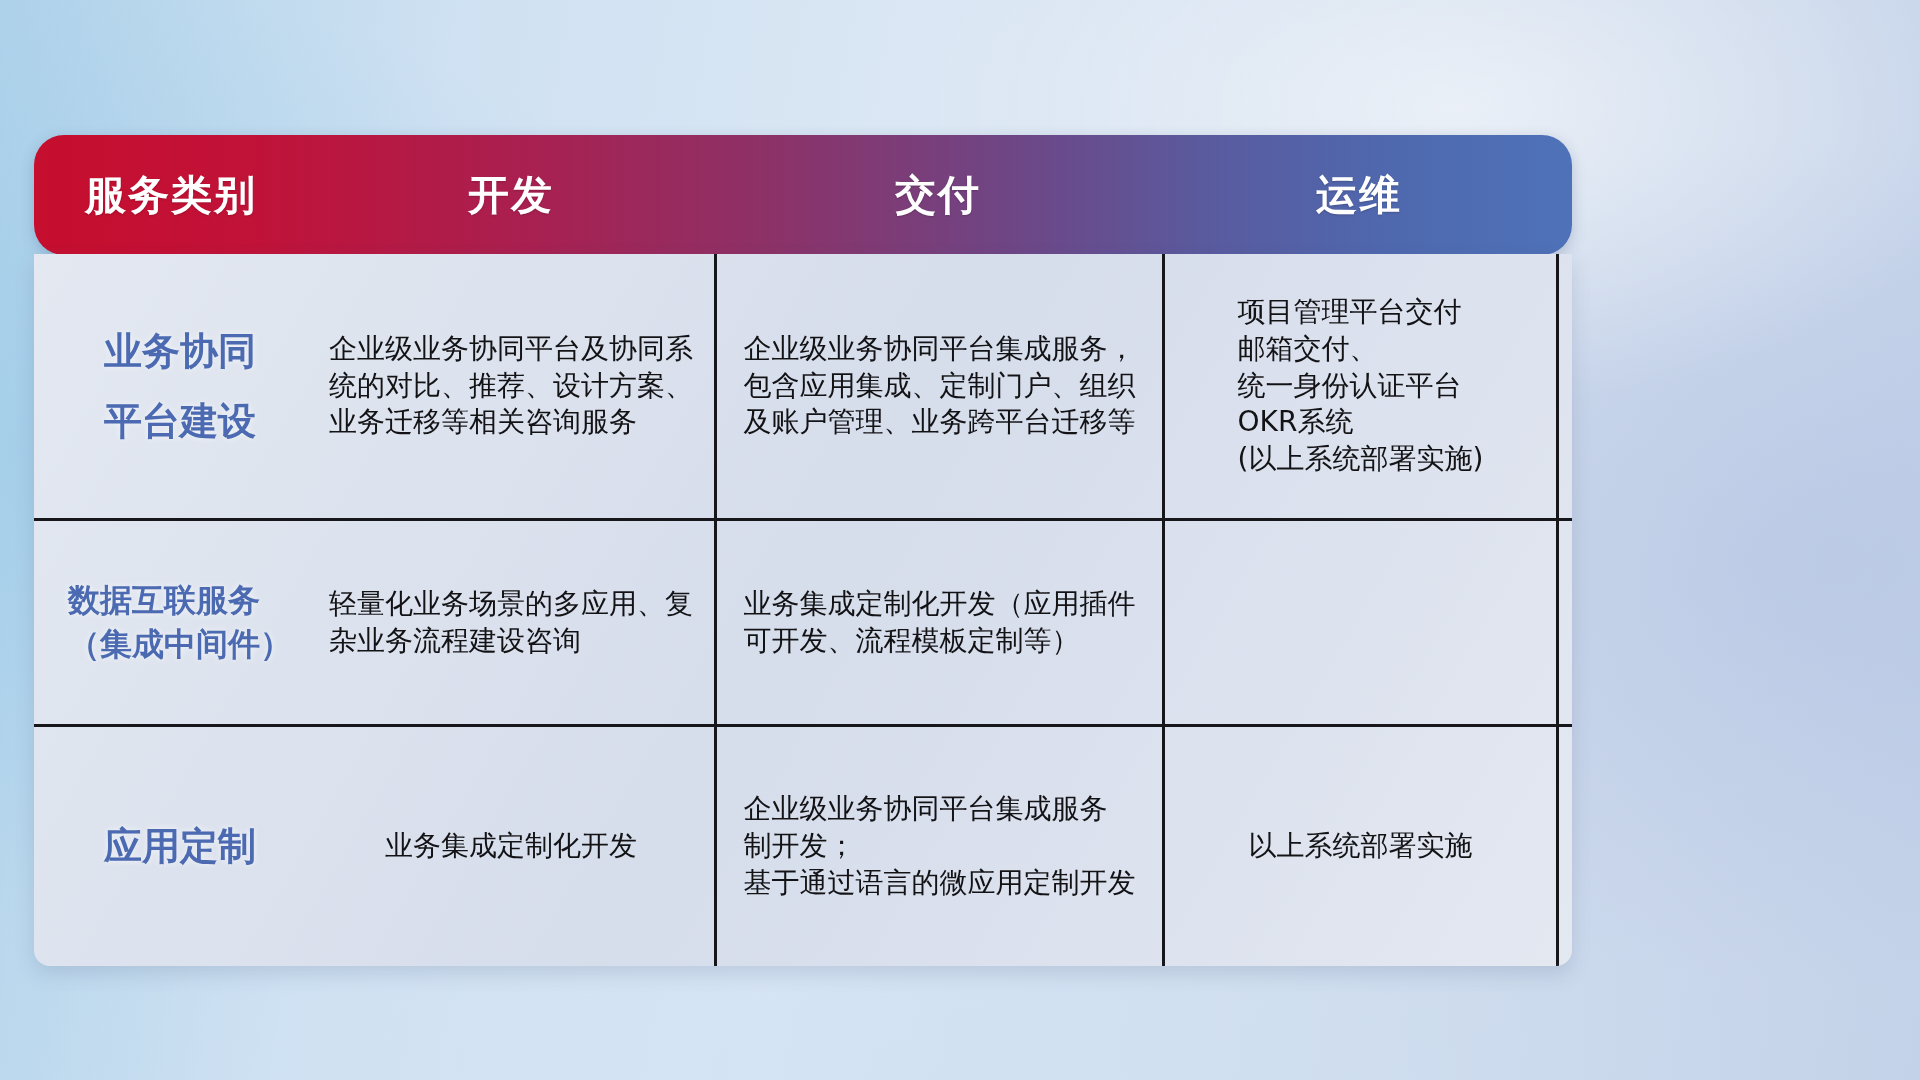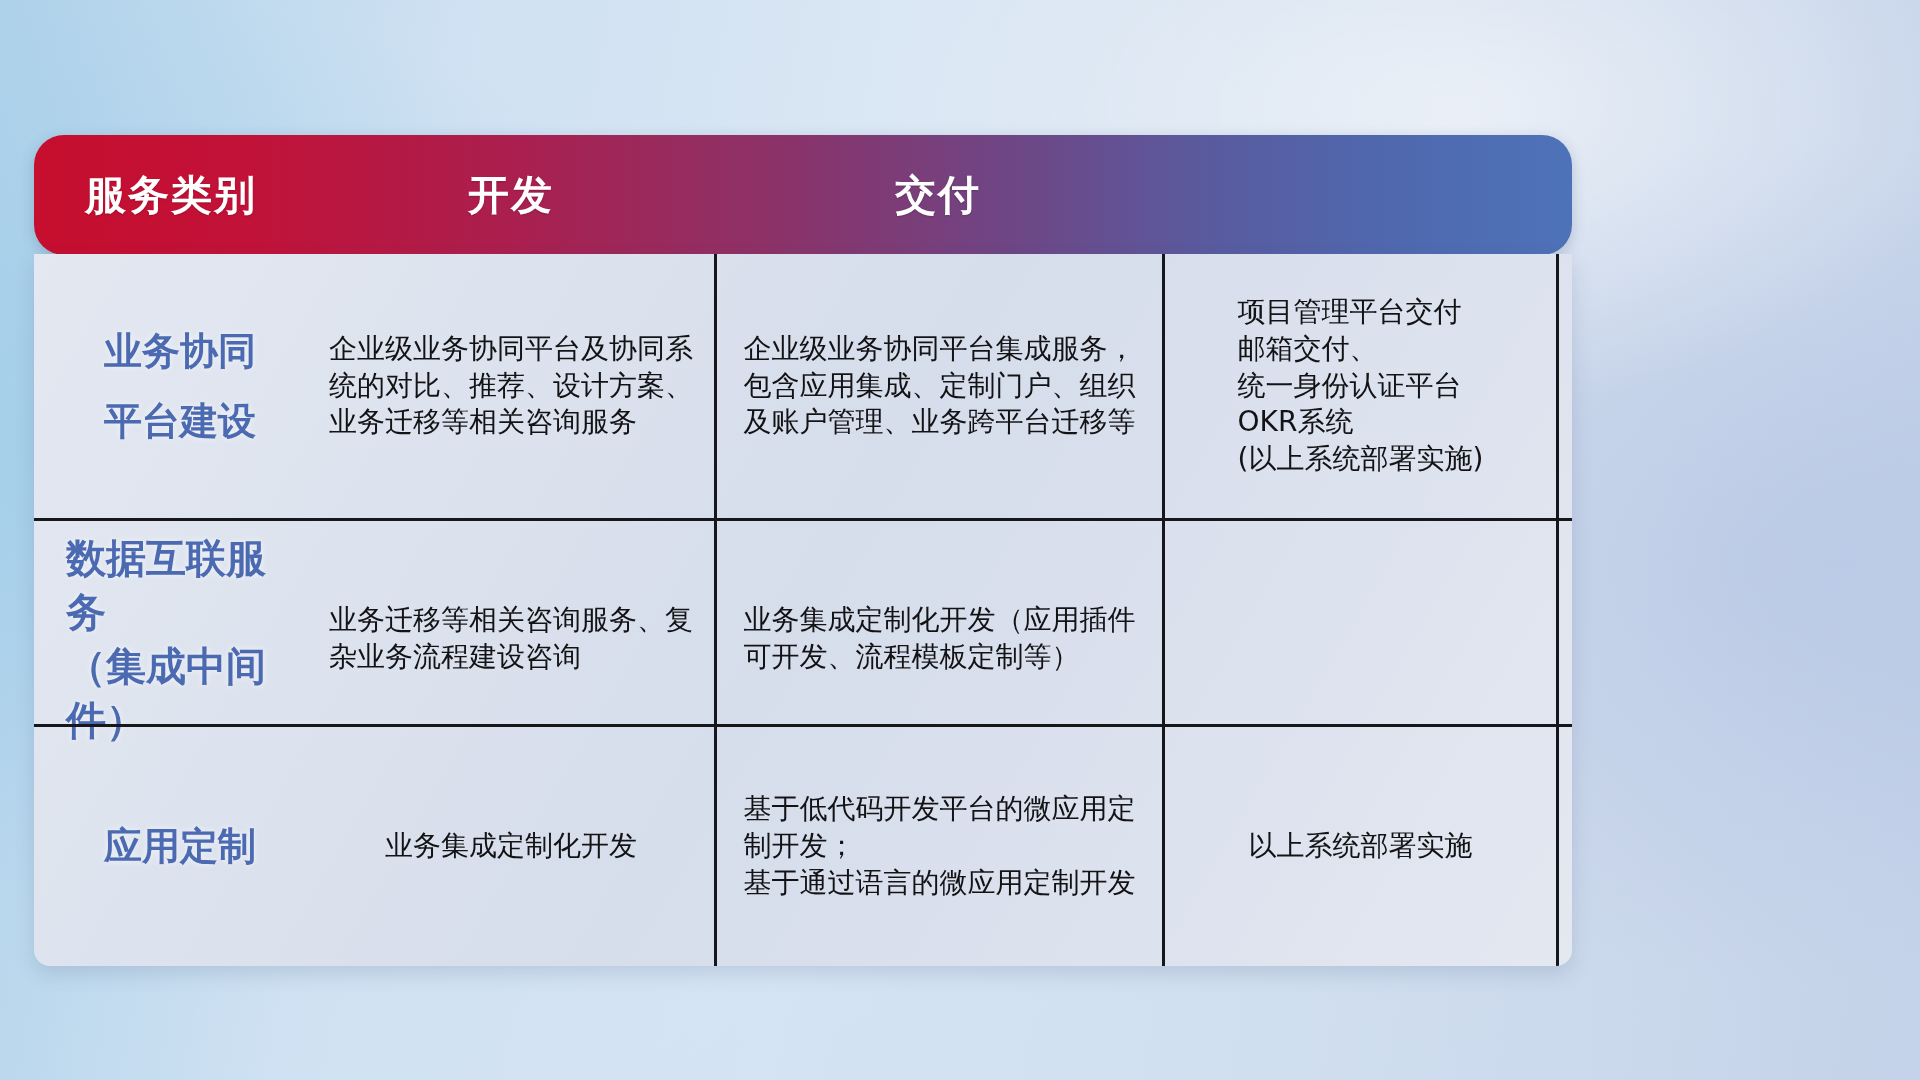--- a/index.html
+++ b/index.html
@@ -69,31 +69,32 @@
 
   .category-cell {
     font-size: 38px;
     font-weight: bold;
     color: #4b6ab1;
     line-height: 1.35;
     text-shadow: 0 0 6px rgba(255,255,255,0.65);
     padding-left: 32px;
   }
   .row-1 .category-cell { line-height: 1.85; }
-  .row-2 .category-cell { font-size: 40px; }
+  .row-2 .category-cell { font-size: 32px; }
 </style>
 </head>
 <body>
 
 <div class="service-table">
 
   <div class="table-header grid-cols">
     <div class="header-cell">服务类别</div>
     <div class="header-cell">开发</div>
     <div class="header-cell">交付</div>
+    <div class="header-cell">运维</div>
   </div>
 
   <div class="table-body">
 
     <div class="body-row row-1 grid-cols">
       <div class="cell c1 category-cell">业务协同
 平台建设</div>
       <div class="cell c2">企业级业务协同平台及协同系
 统的对比、推荐、设计方案、
 业务迁移等相关咨询服务</div>
@@ -104,32 +105,32 @@
 邮箱交付、
 统一身份认证平台
 OKR系统
 (以上系统部署实施)</div>
       <div class="cell c5">业务集成定制化开发</div>
     </div>
 
     <div class="body-row row-2 grid-cols">
       <div class="cell c1 category-cell">数据互联服务
 （集成中间件）</div>
-      <div class="cell c2">业务迁移等相关咨询服务、复
+      <div class="cell c2">轻量化业务场景的多应用、复
 杂业务流程建设咨询</div>
       <div class="cell c3">业务集成定制化开发（应用插件
 可开发、流程模板定制等）</div>
       <div class="cell c4"></div>
       <div class="cell c5"></div>
     </div>
 
     <div class="body-row row-3 grid-cols">
       <div class="cell c1 category-cell">应用定制</div>
       <div class="cell c2">业务集成定制化开发</div>
-      <div class="cell c3">基于低代码开发平台的微应用定
+      <div class="cell c3">企业级业务协同平台集成服务
 制开发；
 基于通过语言的微应用定制开发</div>
       <div class="cell c4">以上系统部署实施</div>
       <div class="cell c5"></div>
     </div>
 
   </div>
 </div>
 
 </body></html>

